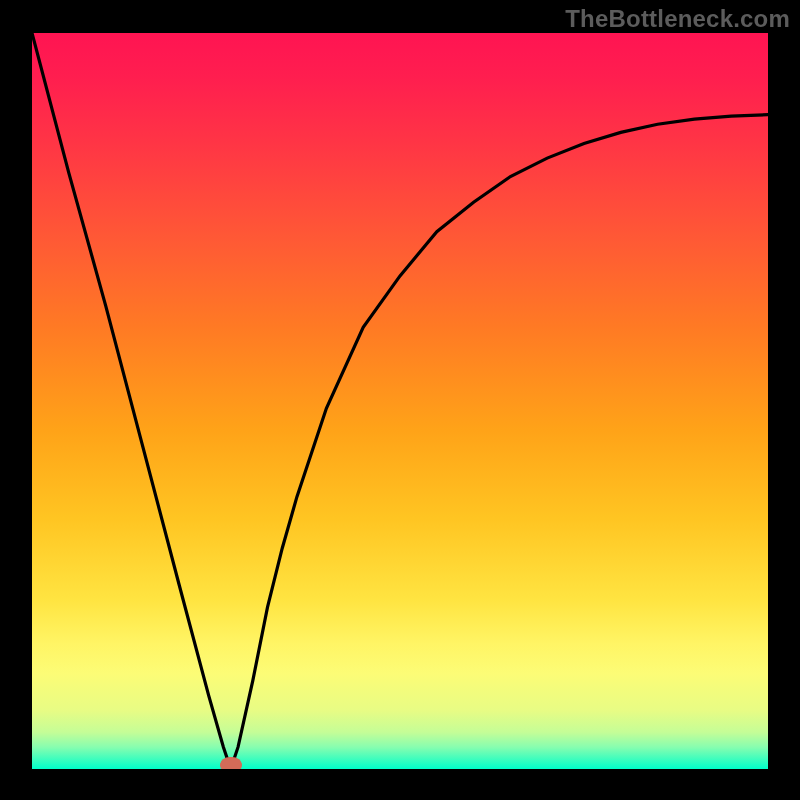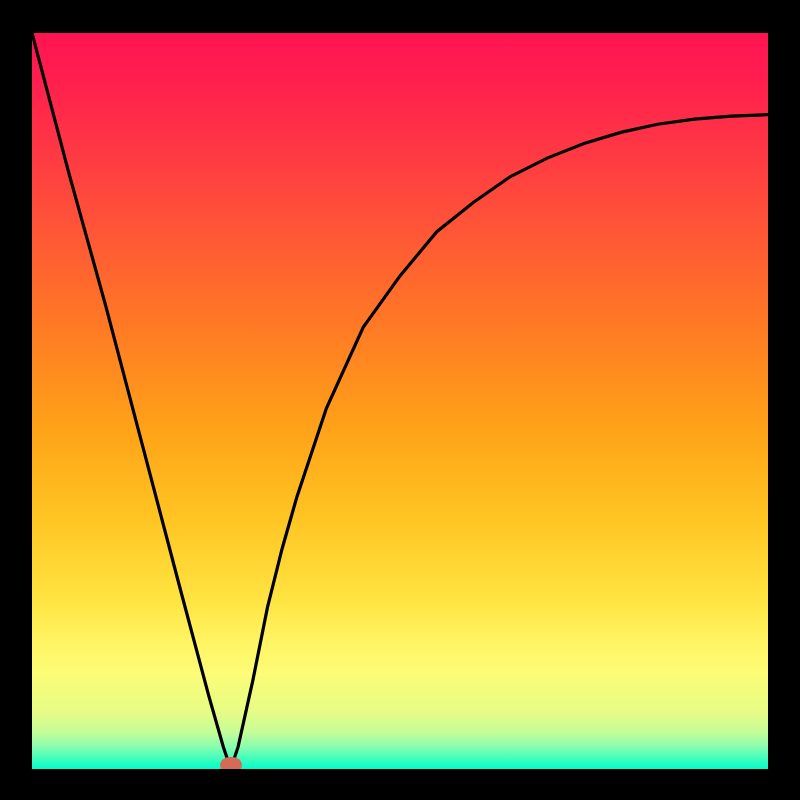--- a/index.html
+++ b/index.html
@@ -68,20 +68,21 @@
     right: 10px;
     color: #5c5c5c;
     font: 600 24px Arial, Helvetica, sans-serif;
     letter-spacing: 0.2px;
   }
 </style>
 </head>
 <body>
 
 <div class="frame">
+  <div class="watermark">TheBottleneck.com</div>
   <div class="plot-area">
     <div class="gradient"></div>
     <svg class="curve-svg" viewBox="0 0 736 736" preserveAspectRatio="none">
       <path id="curve-path" fill="none" stroke="#000" stroke-width="3.2" stroke-linecap="round" d="M0.00,0.00 L36.80,139.84 L73.60,272.32 L110.40,412.16 L147.20,552.00 L176.64,662.40 L191.36,713.92 L198.72,736.00 L206.08,713.92 L220.80,647.68 L235.52,574.08 L250.24,515.20 L264.96,463.68 L279.68,419.52 L294.40,375.36 L331.20,294.40 L368.00,242.88 L404.80,198.72 L441.60,169.28 L478.40,143.52 L515.20,125.12 L552.00,110.40 L588.80,99.36 L625.60,91.26 L662.40,86.11 L699.20,83.17 L736.00,81.70"></path>
     </svg>
     <div id="marker" class="marker" style="left: 198.72px; top: 732px;"></div>
   </div>
 </div>
 
 </body></html>

